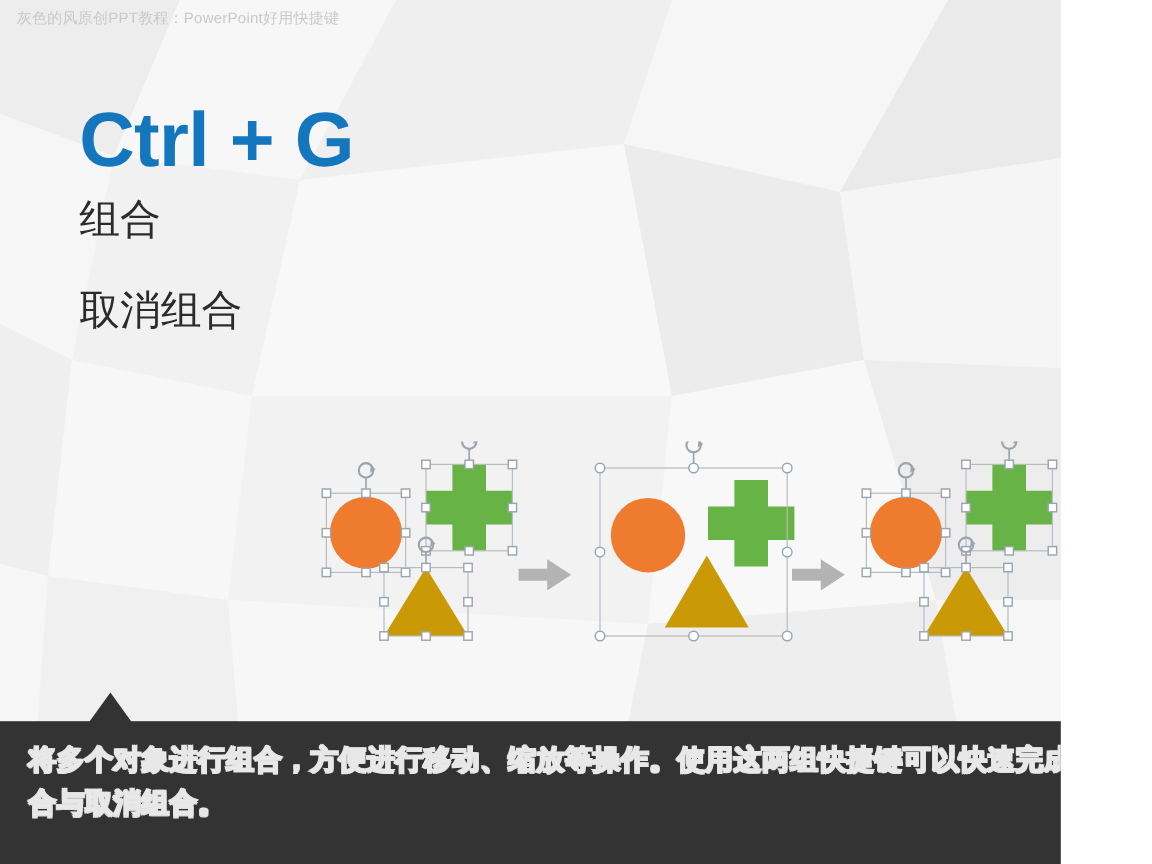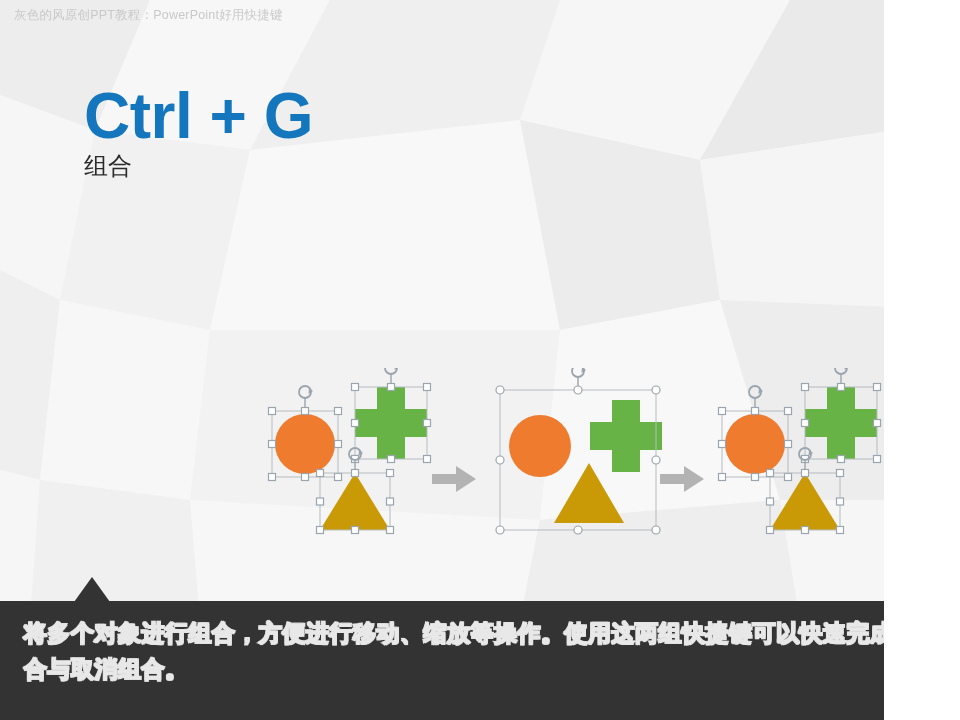--- a/index.html
+++ b/index.html
@@ -52,41 +52,41 @@
     letter-spacing: 1px;
   }
   #header-pagenum .pg-current { color: #b9b9b9; }
   #header-pagenum .pg-sep { color: #cecece; margin: 0 3px; }
   #header-pagenum .pg-total { color: #c4c4c4; font-style: italic; }
 
   
   .shortcut-block {
     position: absolute;
     z-index: 4;
-    left: 84px;
+    left: 66px;
   }
   #shortcut-1 { top: 84px; }
   #shortcut-2 { top: 224px; }
 
   .shortcut-keys {
     font-size: 64px;
     font-weight: bold;
     color: #1477be;
     line-height: 1.0;
     letter-spacing: -0.5px;
     white-space: nowrap;
   }
   .shortcut-keys .plus {
     font-weight: bold;
   }
   .shortcut-desc {
-    font-size: 24px;
+    font-size: 34px;
     color: #2b2b2b;
     line-height: 1.15;
-    margin-top: 4px;
+    margin-top: 16px;
     white-space: nowrap;
   }
 
   
   #illustrations {
     position: absolute;
     left: 260px;
     top: 368px;
     width: 640px;
     height: 185px;
@@ -192,20 +192,21 @@
   <div id="shortcut-1" class="shortcut-block">
     <div class="shortcut-keys">
       <span>Ctrl</span>
       <span class="plus">+</span>
       <span>G</span>
     </div>
     <div class="shortcut-desc">组合</div>
   </div>
 
   <div id="shortcut-2" class="shortcut-block">
+    <div class="shortcut-desc">取消组合</div>
   </div>
 
   <div id="illustrations">
 
     <svg id="stage-1" class="illus-stage" viewBox="0 0 185 185">
       <defs>
         <g id="rot-handle">
           <line x1="0" y1="0" x2="0" y2="-13" stroke="#9aa5ad" stroke-width="1.4"></line>
           <circle cx="0" cy="-19" r="6" fill="none" stroke="#9aa5ad" stroke-width="1.8"></circle>
           <path d="M 4 -23 L 8 -20 L 3.5 -17 Z" fill="#9aa5ad"></path>

